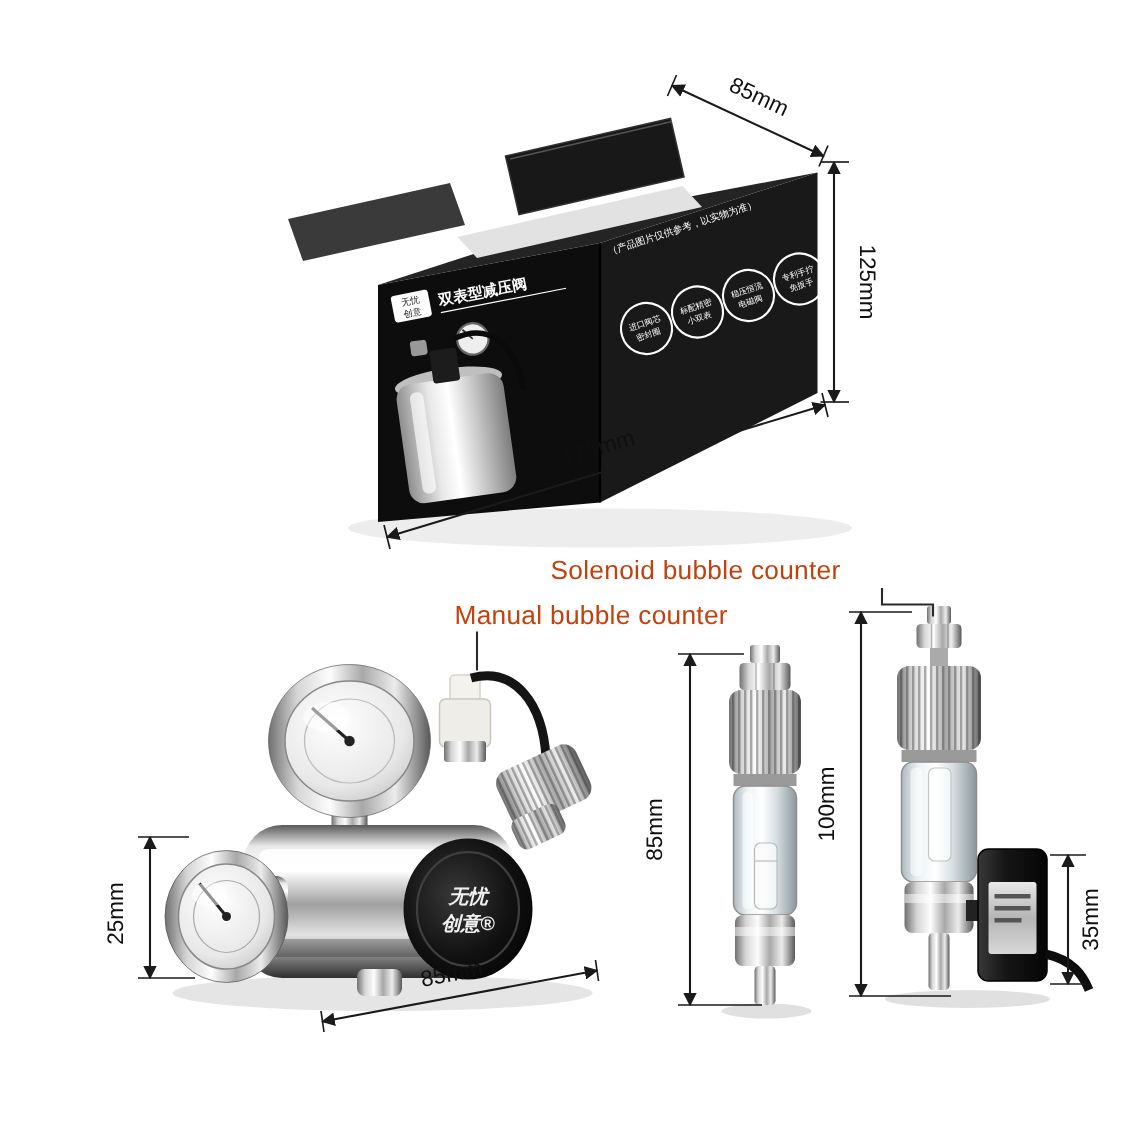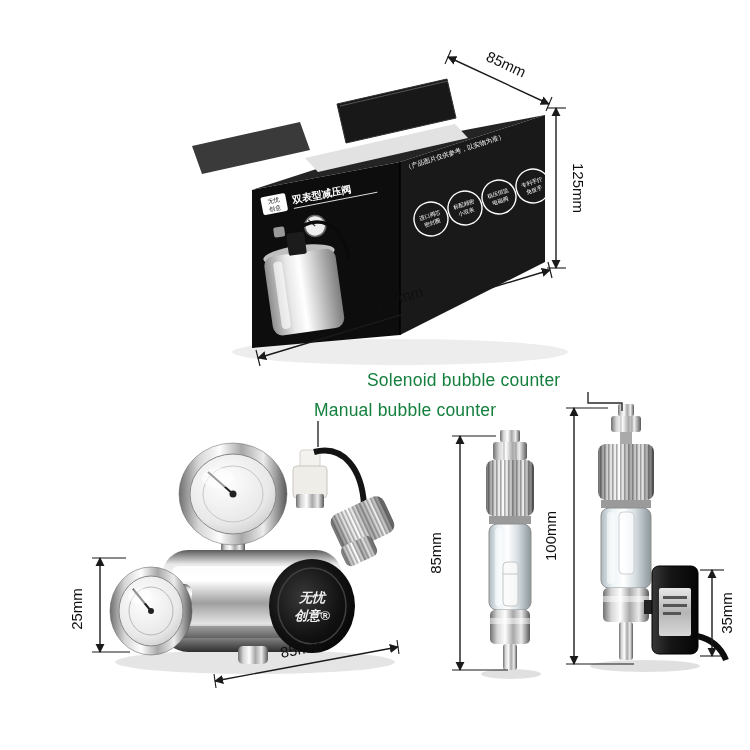--- a/index.html
+++ b/index.html
@@ -1,19 +1,19 @@
 <!DOCTYPE html>
 <html><head>
 <meta charset="utf-8">
 <style>
   html,body{margin:0;padding:0;}
   .stage{position:relative;width:750px;height:750px;background:#ffffff;overflow:hidden;
          font-family:"Liberation Sans","DejaVu Sans",sans-serif;}
   .stage svg{position:absolute;left:0;top:0;}
-  .callout{position:absolute;font-size:17.5px;color:#15803d;letter-spacing:.2px;white-space:nowrap;}
+  .callout{position:absolute;font-size:17.5px;color:#c2410c;letter-spacing:.2px;white-space:nowrap;}
   .dim line{stroke:#1a1a1a;stroke-width:1.4;}
   .dim .tick{stroke-width:1.1;}
   .dim text{font-size:15px;fill:#101010;font-family:"Liberation Sans","DejaVu Sans",sans-serif;}
   .leader{stroke:#2a2a2a;stroke-width:1.4;fill:none;}
   .printtext{fill:#ffffff;font-family:"DejaVu Sans","Liberation Sans",sans-serif;}
 </style>
 </head>
 <body>
 
 <div class="stage">
@@ -284,15 +284,15 @@
   </g>
   <g class="dim">
     <line x1="712" y1="570" x2="712" y2="656" marker-start="url(#arr)" marker-end="url(#arr)"></line>
     <line class="tick" x1="700" y1="570" x2="724" y2="570"></line>
     <line class="tick" x1="700" y1="656" x2="724" y2="656"></line>
     <text x="732" y="613" transform="rotate(-90 732 613)" text-anchor="middle">35mm</text>
   </g>
 </svg>
 
 <div class="callout" style="left:367px;top:370px;">Solenoid bubble counter</div>
-<div class="callout" style="left:314px;top:400px;">Manual bubble counter</div>
+<div class="callout" style="left:303px;top:400px;">Manual bubble counter</div>
 
 </div>
 
 </body></html>

